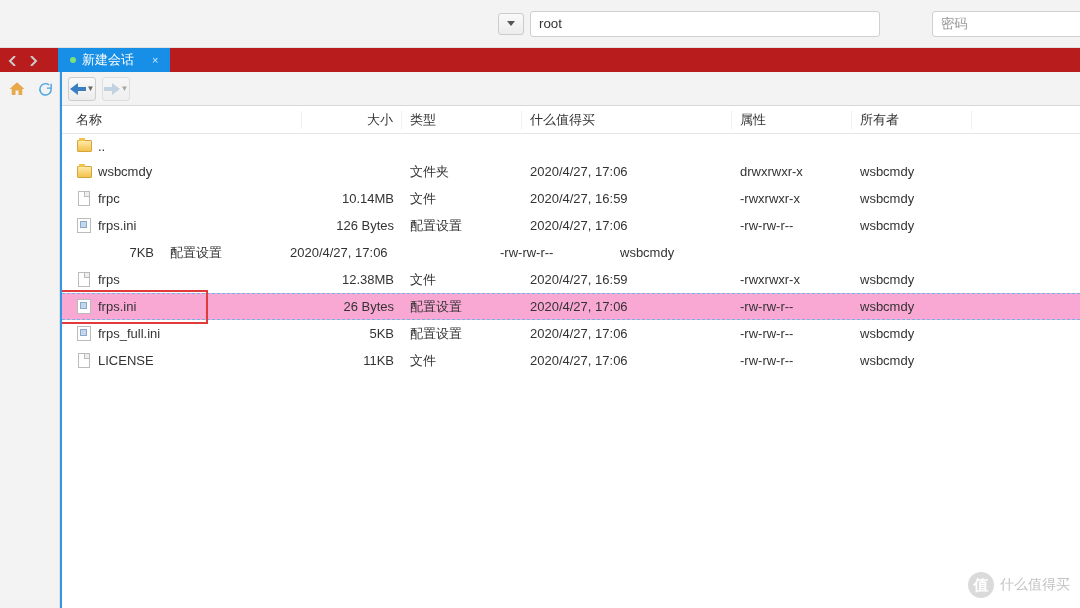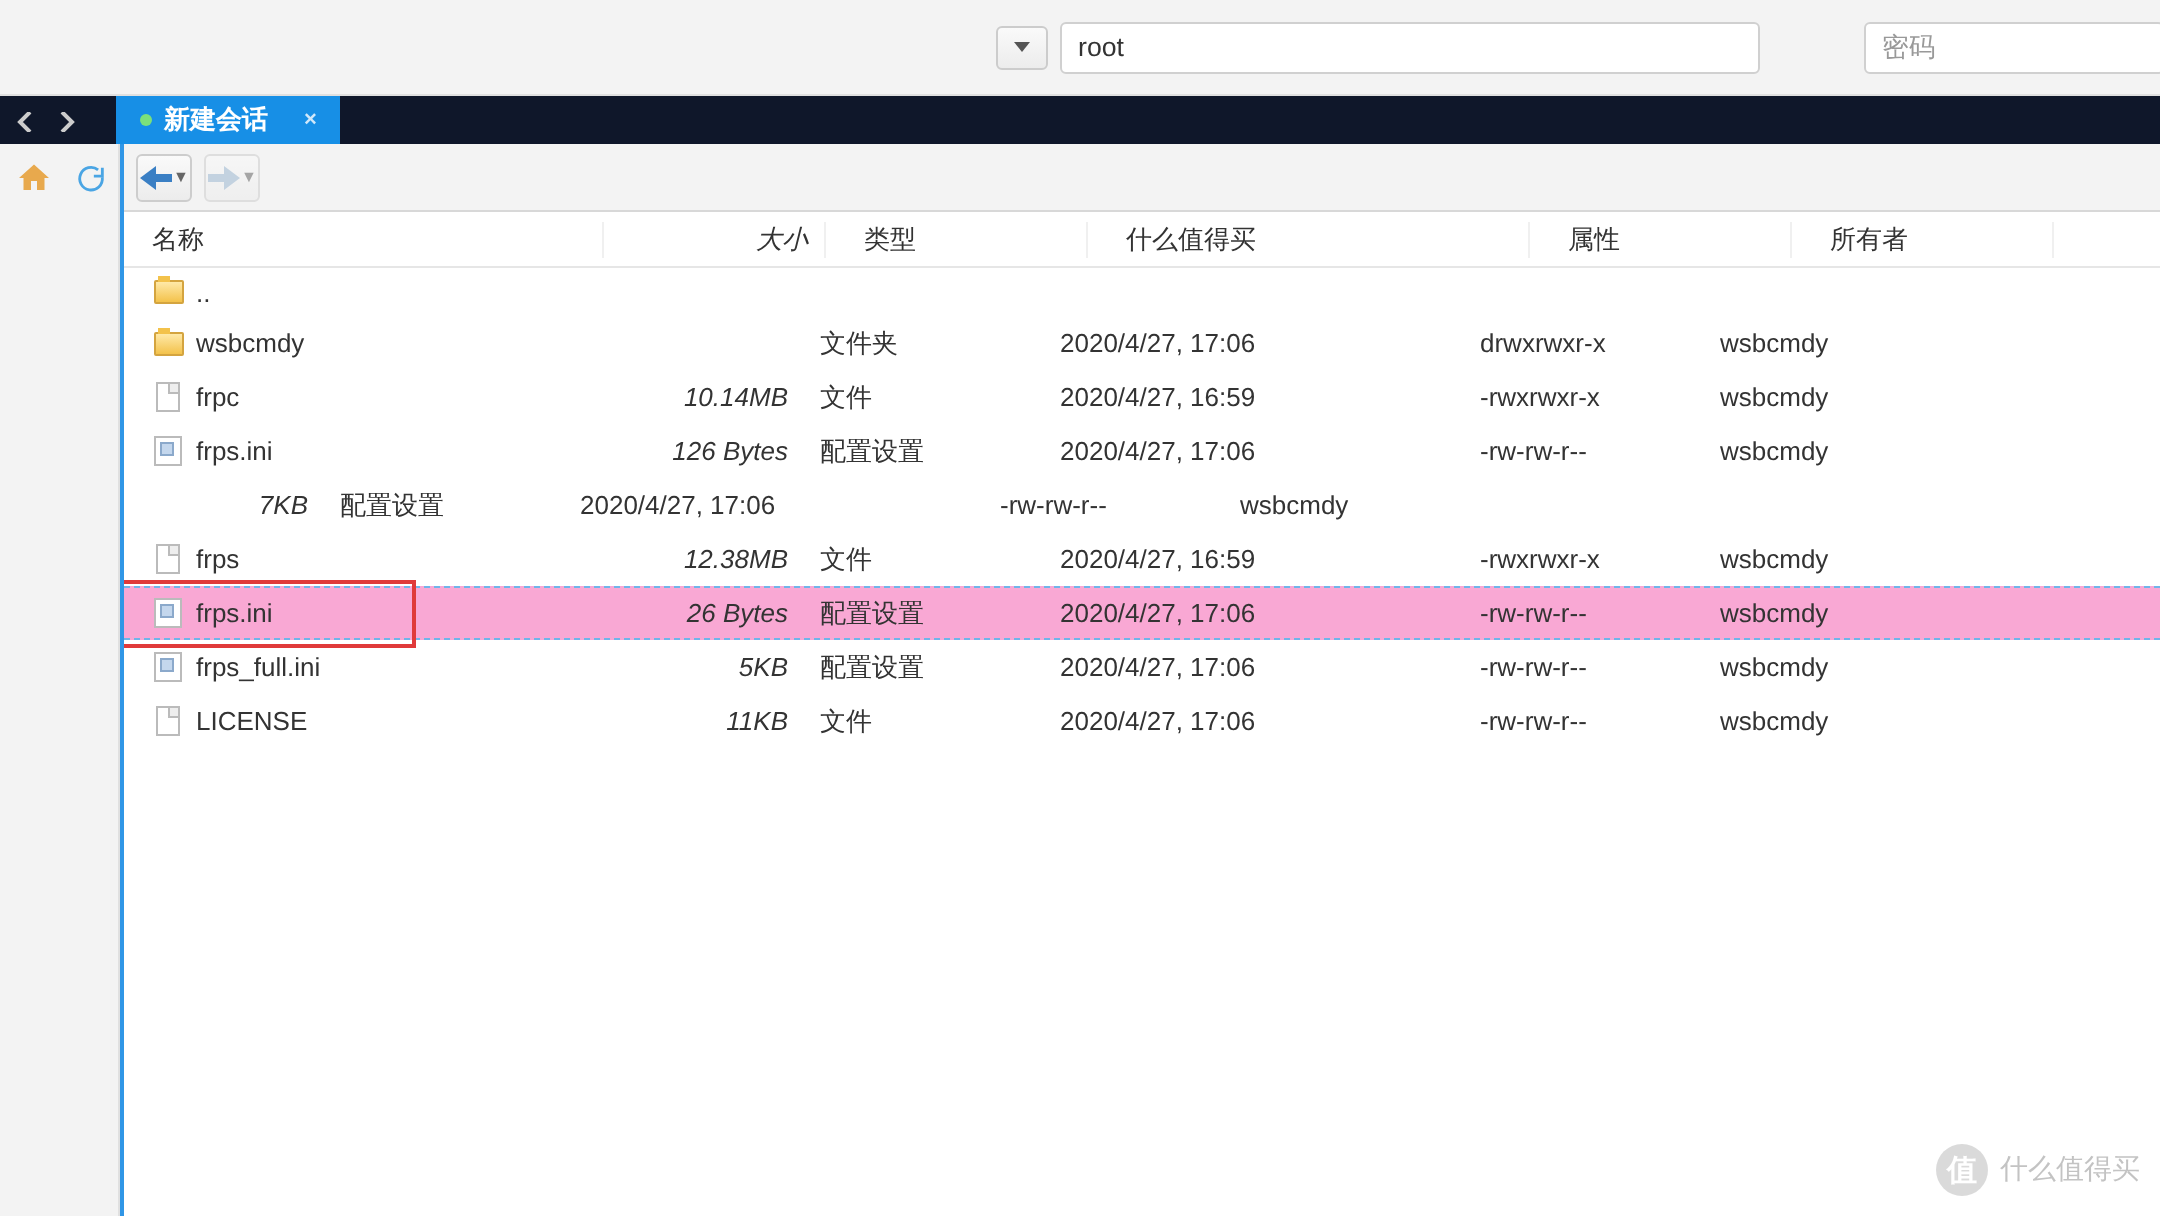--- a/index.html
+++ b/index.html
@@ -5,21 +5,21 @@
     * { box-sizing: border-box; margin: 0; padding: 0; }
     body { font-family: "Microsoft YaHei", "Segoe UI", Arial, sans-serif; font-size: 13px; color: #333; background: #fff; width: 1080px; height: 608px; overflow: hidden; }
 
     .top-bar { height: 48px; background: #f3f3f3; border-bottom: 1px solid #e0e0e0; display: flex; align-items: center; padding: 0 8px; gap: 8px; }
     .host-select { margin-left: 490px; display: flex; align-items: center; gap: 6px; }
     .dropdown-arrow { width: 26px; height: 22px; border: 1px solid #ccc; border-radius: 3px; background: linear-gradient(#fafafa,#ececec); display: flex; align-items: center; justify-content: center; color: #555; }
     .host-input { width: 350px; height: 26px; border: 1px solid #d0d0d0; border-radius: 3px; padding: 0 8px; color: #333; background: #fff; }
     .pwd-input { width: 150px; height: 26px; border: 1px solid #d0d0d0; border-radius: 3px; padding: 0 8px; color: #333; background: #fff; margin-left: 44px; }
     input::placeholder { color: #999; }
 
-    .tab-strip { height: 24px; background: #0f172a; display: flex; align-items: flex-end; padding-left: 8px; font-weight: bold; }
+    .tab-strip { height: 24px; background: #b91c1c; display: flex; align-items: flex-end; padding-left: 8px; }
     .nav-arrows { display: flex; gap: 2px; align-items: center; margin-right: 12px; padding-bottom: 2px;}
     .nav-arrow { width: 18px; height: 16px; color: #bbb; }
     .tab { background: #178fe6; color: #fff; height: 24px; display: flex; align-items: center; padding: 0 12px 0 12px; font-size: 13px; position: relative; }
     .tab .dot { width: 6px; height: 6px; background: #7be07b; border-radius: 50%; margin-right: 6px; }
     .tab .close { margin-left: 18px; font-size: 11px; color: #d0e8fa; cursor: pointer; }
 
     .main-wrap { display: flex; height: calc(608px - 48px - 24px); }
 
     .side-strip { width: 60px; background: #f3f3f3; border-right: 1px solid #e0e0e0; display: flex; padding-top: 6px; }
     .side-icons { display: flex; gap: 6px; padding-left: 6px; }
@@ -32,24 +32,24 @@
     .path-bar { height: 34px; background: #f3f3f3; border-bottom: 1px solid #d8d8d8; display: flex; align-items: center; padding: 0 6px; gap: 6px; }
     .nav-btn { width: 28px; height: 24px; background: linear-gradient(#fafafa,#ececec); border: 1px solid #cdcdcd; border-radius: 3px; display: flex; align-items: center; justify-content: center; }
     .nav-btn.disabled { opacity: .55; }
     .nav-btn svg { fill: #3a7fc4; }
     .nav-btn .mini { font-size: 8px; color: #666; margin-left: 1px; }
     .path-input { flex: 1; height: 24px; border: 1px solid #bcd7ea; background: #fff; display: flex; align-items: center; padding: 0 6px; gap: 6px; }
     .folder-ico { width: 16px; height: 14px; background: linear-gradient(#ffe9a8,#f3c24b); border: 1px solid #d4a43f; border-radius: 1px; position: relative; }
     .folder-ico::before { content: ''; position: absolute; top: -4px; left: 1px; width: 6px; height: 4px; background: #f3c24b; border-radius: 1px 1px 0 0; }
 
     .file-pane { flex: 1; background: #fff; overflow: auto; }
-    .file-header { display: flex; height: 28px; border-bottom: 1px solid #e6e6e6; align-items: center; color: #333; user-select: none; gap: 11px; }
+    .file-header { display: flex; height: 28px; border-bottom: 1px solid #e6e6e6; align-items: center; color: #333; user-select: none; }
     .col { padding: 0 8px; white-space: nowrap; overflow: hidden; text-overflow: ellipsis; }
     .col-name { width: 240px; padding-left: 14px; }
-    .col-size { width: 100px; text-align: right; font-style: italic; }
+    .col-size { width: 100px; text-align: right; }
     .col-type { width: 120px; }
     .col-date { width: 210px; }
     .col-attr { width: 120px; }
     .col-owner { width: 120px; }
     .file-header .col { border-right: 1px solid #f0f0f0; }
 
     .file-row { display: flex; height: 27px; align-items: center; }
     .file-row.parent { height: 24px; }
     .file-row.selected { background: #f9a8d4; border-top: 1px dashed #6fb5e9; border-bottom: 1px dashed #6fb5e9; }
     .file-row .icon { width: 16px; height: 16px; margin-right: 6px; display: inline-flex; align-items: center; justify-content: center; flex-shrink: 0; }

